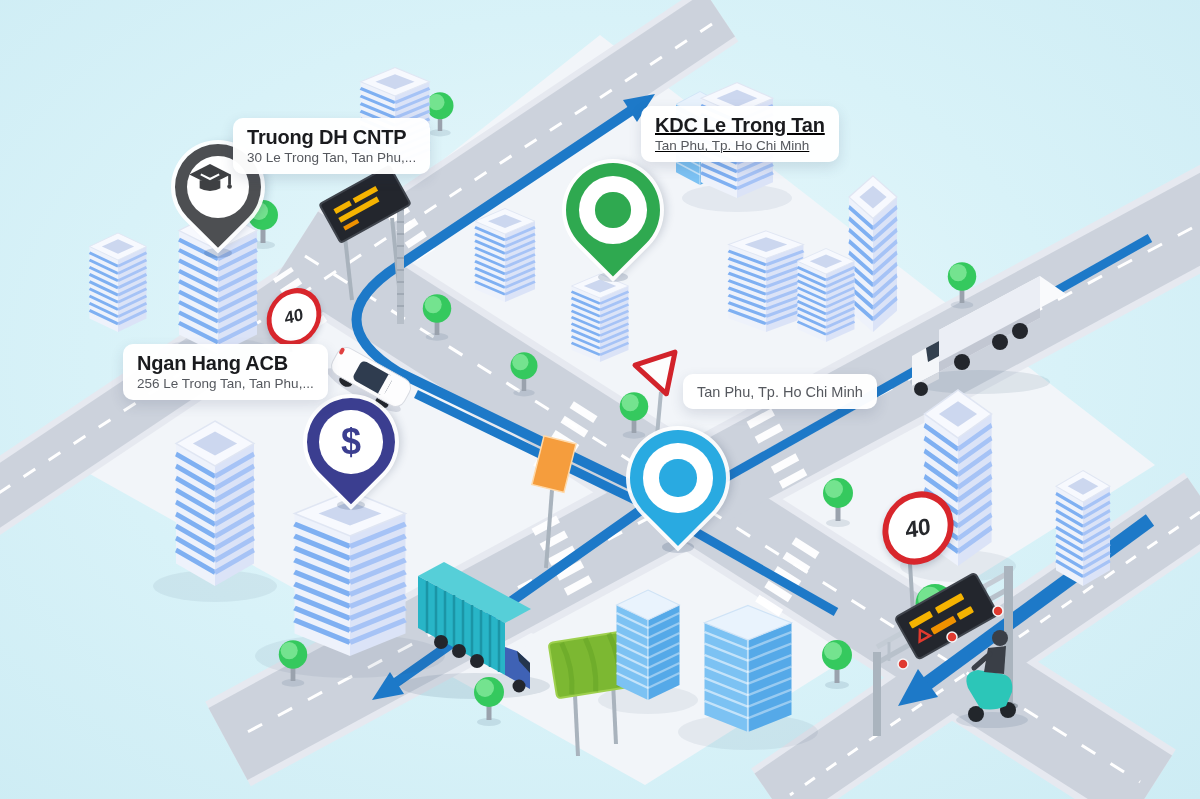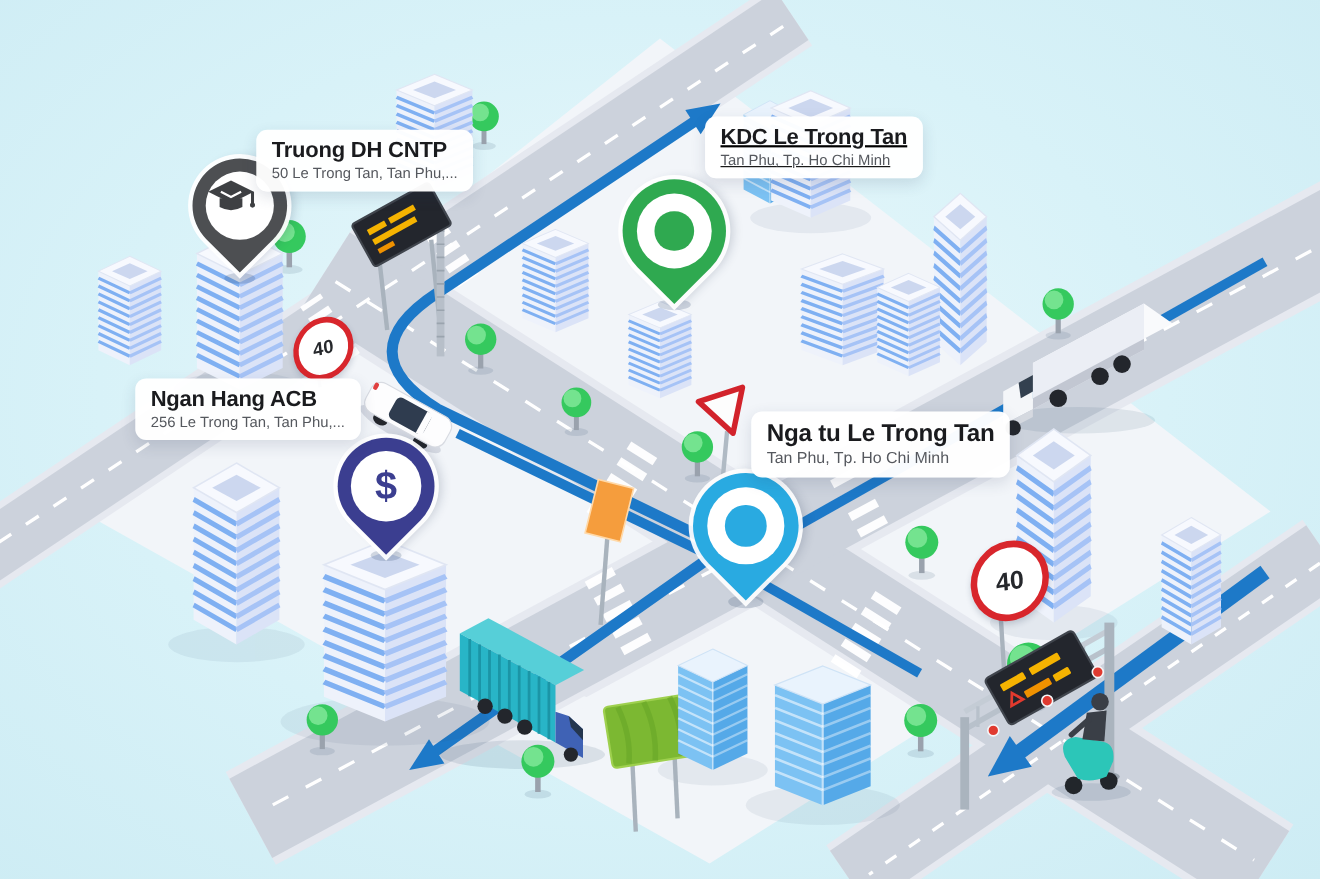--- a/index.html
+++ b/index.html
@@ -317,31 +317,30 @@
 
 <div class="speed" id="speed1">
   <span>40</span>
 </div>
 <div class="speed" id="speed2">
   <span>40</span>
 </div>
 
 <div class="card" style="left:233px;top:94px;margin-top:24px;">
   <div class="title">Truong DH CNTP</div>
-  <div class="subtitle">50 Le Trong Tan, Tan Phu,...</div>
+  <div class="subtitle">30 Le Trong Tan, Tan Phu,...</div>
 </div>
 
 <div class="card" style="left:641px;top:106px;text-decoration:underline;">
   <div class="title">KDC Le Trong Tan</div>
   <div class="subtitle">Tan Phu, Tp. Ho Chi Minh</div>
 </div>
 
 <div class="card" style="left:123px;top:344px;">
   <div class="title">Ngan Hang ACB</div>
   <div class="subtitle">256 Le Trong Tan, Tan Phu,...</div>
 </div>
 
 <div class="card large" style="left:683px;top:374px;">
-  <div class="title">Nga tu Le Trong Tan</div>
   <div class="subtitle">Tan Phu, Tp. Ho Chi Minh</div>
 </div>
 
 </div>
 
 </body></html>

